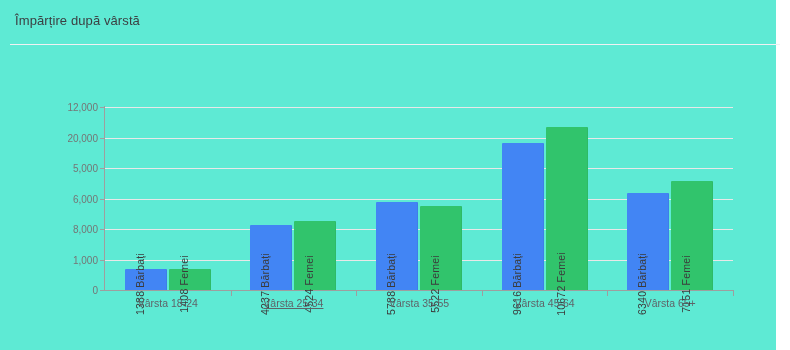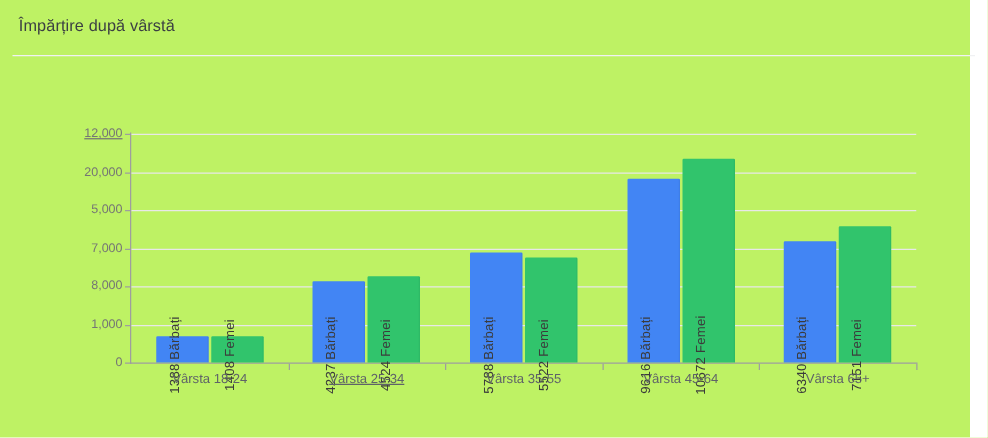--- a/index.html
+++ b/index.html
@@ -6,21 +6,21 @@
   html, body {
     margin: 0; padding: 0;
     width: 790px; height: 350px;
     background: #ffffff;
     font-family: "Liberation Sans", sans-serif;
     overflow: hidden;
   }
   #root {
     position: relative;
     width: 776px; height: 350px;
-    background: #bef264;
+    background: #5eead4;
   }
   .card-title {
     position: absolute;
     left: 15px; top: 13px;
     font-size: 13px;
     color: #3c4043;
     letter-spacing: 0.1px;
     white-space: nowrap;
   }
   .divider {
@@ -136,27 +136,27 @@
         <div class="gridline" style="top: 61px;"></div>
         <div class="gridline" style="top: 30.5px;"></div>
         <div class="gridline" style="top: 0px;"></div>
       </div>
   <div class="ytick-label" style="top: 240px;">0</div>
       <div class="ytick-mark" style="top: 240px;"></div>
       <div class="ytick-label" style="top: 209.5px;">1,000</div>
       <div class="ytick-mark" style="top: 209.5px;"></div>
       <div class="ytick-label" style="top: 179px;">8,000</div>
       <div class="ytick-mark" style="top: 179px;"></div>
-      <div class="ytick-label" style="top: 148.5px;">7,000</div>
+      <div class="ytick-label" style="top: 148.5px;">6,000</div>
       <div class="ytick-mark" style="top: 148.5px;"></div>
       <div class="ytick-label" style="top: 118px;">5,000</div>
       <div class="ytick-mark" style="top: 118px;"></div>
       <div class="ytick-label" style="top: 87.5px;">20,000</div>
       <div class="ytick-mark" style="top: 87.5px;"></div>
-      <div class="ytick-label" style="top: 57px; text-decoration: underline;">12,000</div>
+      <div class="ytick-label" style="top: 57px;">12,000</div>
       <div class="ytick-mark" style="top: 57px;"></div>
       <div class="group" style="left: 105px; width: 125.6px;">
         <div class="bar male" style="height: 21.167px; background: rgb(66, 133, 244);">
           <div class="bar-label">1388 Bărbați</div>
         </div>
         <div class="bar female" style="height: 21.472px; background: rgb(49, 196, 108);">
           <div class="bar-label">1408 Femei</div>
         </div>
       </div>
       <div class="cat-label" style="left: 167.8px;">Vârsta 18-24</div>

